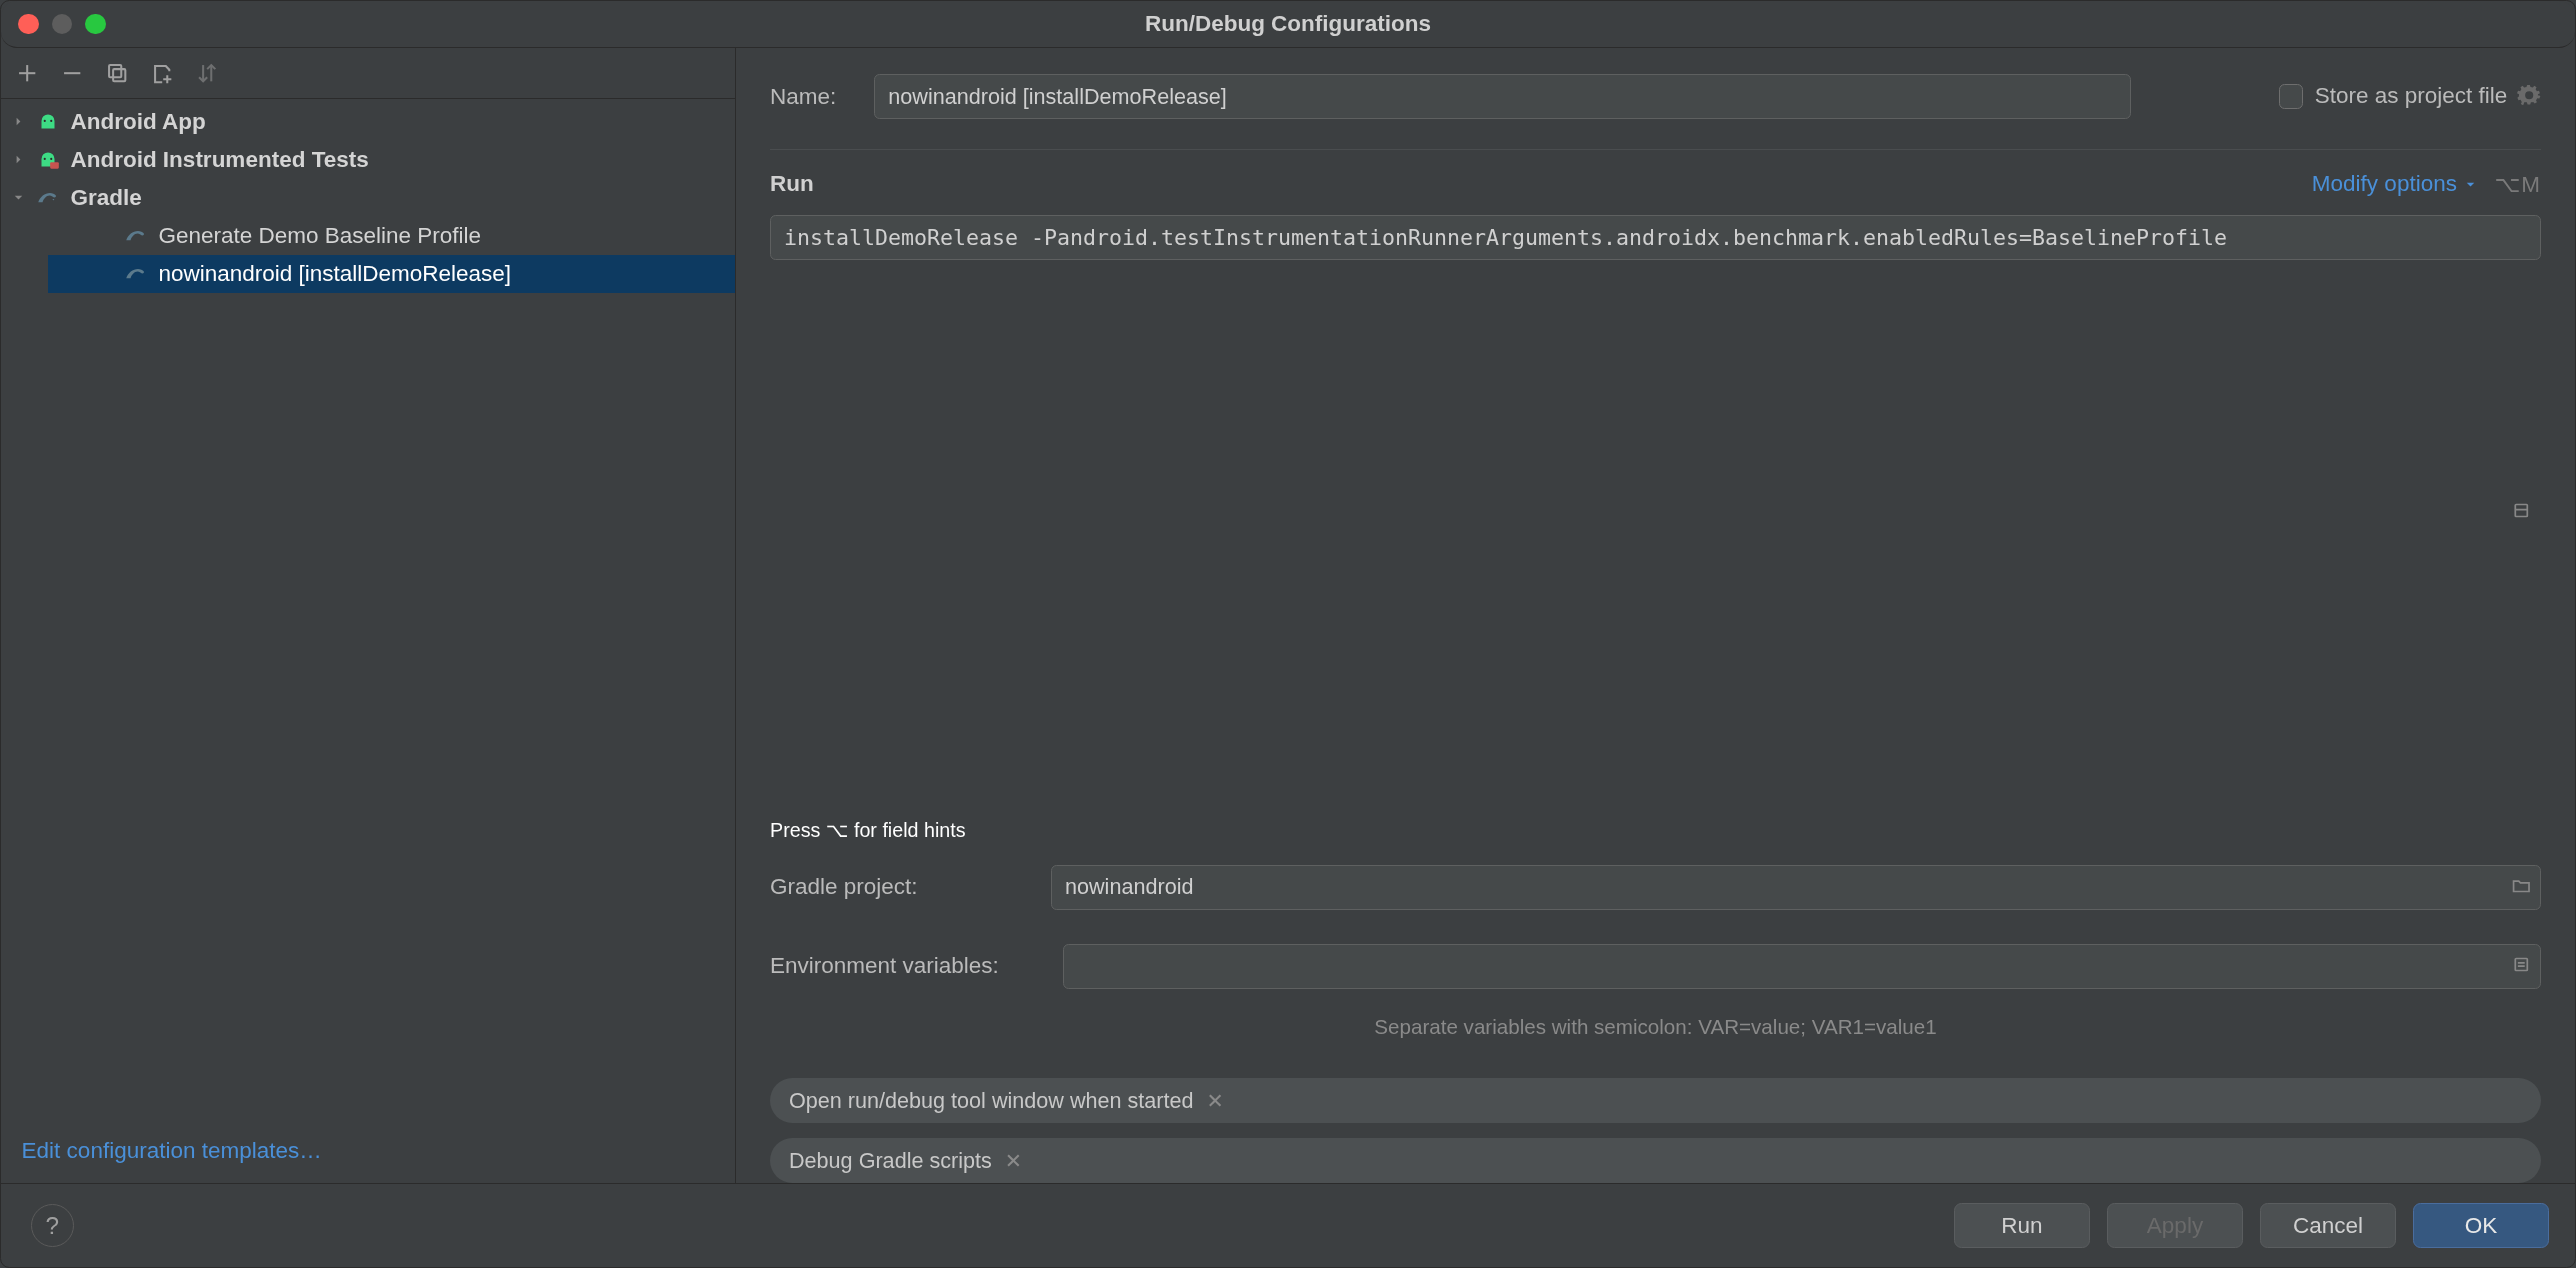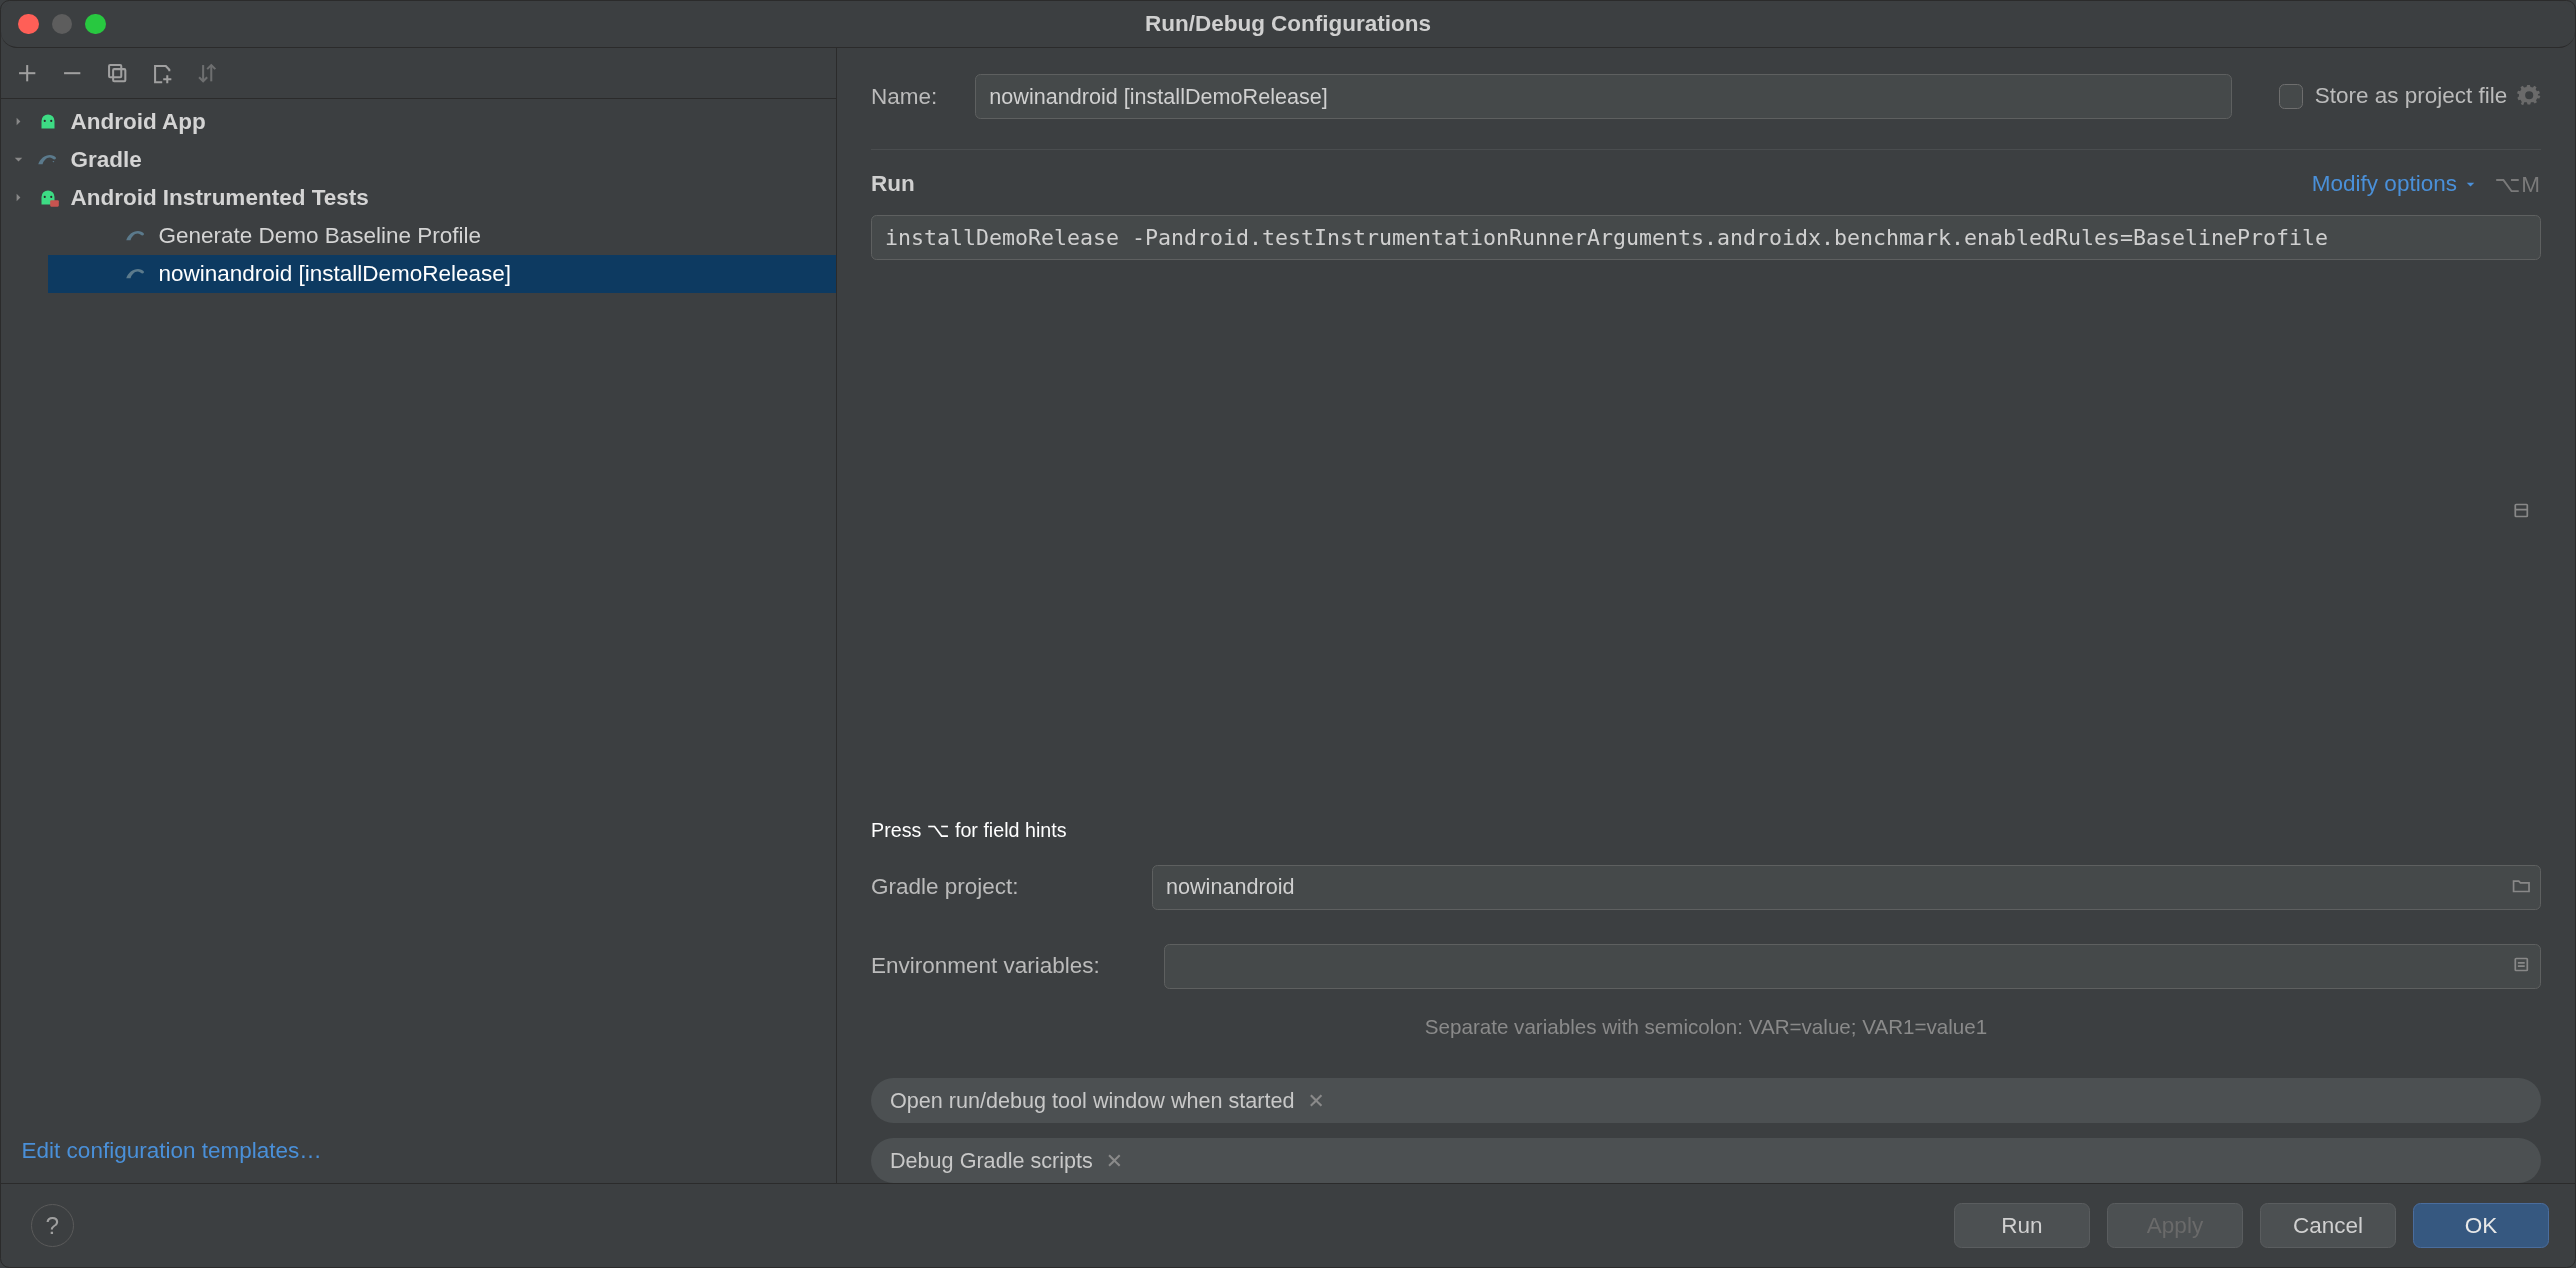--- a/index.html
+++ b/index.html
@@ -6,21 +6,21 @@
   html, body { width: 2576px; height: 1268px; font-family: -apple-system, 'Helvetica Neue', Arial, sans-serif; background: #3c3f41; color: #bbbbbb; overflow: hidden; }
   .window { width: 100%; height: 100%; display: flex; flex-direction: column; background: #3c3f41; border: 0.9px solid #2b2b2b; border-radius: 9.4px; }
   .titlebar { height: 47px; display: flex; align-items: center; position: relative; background: #3c3f41; border-bottom: 0.9px solid #2b2b2b; border-radius: 16px; }
   .traffic { display: flex; gap: 13px; padding-left: 17px; }
   .tl { width: 20.6px; height: 20.6px; border-radius: 50%; }
   .tl.close { background: #ff5f57; }
   .tl.min { background: #5d5d5d; }
   .tl.max { background: #28c840; }
   .title-text { position: absolute; left: 0; right: 0; text-align: center; font-size: 22.5px; font-weight: 600; color: #d0d0d0; pointer-events: none; }
   .body { flex: 1; display: flex; min-height: 0; }
-  .sidebar { width: 836px; border-right: 0.9px solid #2b2b2b; display: flex; flex-direction: column; }
+  .sidebar { width: 735px; border-right: 0.9px solid #2b2b2b; display: flex; flex-direction: column; }
   .toolbar { height: 51px; display: flex; align-items: center; gap: 15px; padding-left: 11.3px; border-bottom: 0.9px solid #2b2b2b; }
   .tool-btn { width: 30px; height: 30px; display: flex; align-items: center; justify-content: center; color: #a0a0a0; cursor: pointer; }
   .tool-btn svg { width: 24.4px; height: 24.4px; }
   .tree { flex: 1; overflow: auto; padding-top: 3.8px; font-size: 22.5px; }
   .tree-row { height: 38px; display: flex; align-items: center; padding-left: 7.5px; cursor: pointer; }
   .tree-row.child { padding-left: 75px; margin-left: 47px; }
   .chevron { width: 19px; height: 19px; display: inline-flex; align-items: center; justify-content: center; margin-right: 7.5px; color: #888; }
   .chevron svg { width: 15px; height: 15px; }
   .tree-icon { width: 26px; height: 26px; margin-right: 9.4px; display: inline-flex; align-items: center; justify-content: center; }
   .tree-label { color: #d4d4d4; }
@@ -117,45 +117,45 @@
                 <path d="M6 18h12v-7a6 6 0 10-12 0v7zM8 7l-1.5-2M16 7l1.5-2"></path>
                 <circle cx="9" cy="11" r="1" fill="#2b2b2b"></circle>
                 <circle cx="15" cy="11" r="1" fill="#2b2b2b"></circle>
               </svg>
             </span>
           <span class="tree-label bold">Android App</span>
         </div>
         <div class="tree-row">
           <span class="chevron">
               <svg viewBox="0 0 16 16" fill="currentColor">
-                <path d="M4 6l4 4 4-4z"></path>
-              </svg>
-            </span>
-          <span class="tree-icon">
-              <svg viewBox="0 0 24 24" fill="#5b7a8c">
-                <path d="M3 16c2-6 8-10 14-8 2 .7 3 2 2 3s-2 0-3-.5C12 8 8 12 7 16H3zm14-3c1 0 1 1 0 1s-1-1 0-1z"></path>
-              </svg>
-            </span>
-          <span class="tree-label bold">Gradle</span>
-        </div>
-        <div class="tree-row">
-          <span class="chevron">
-              <svg viewBox="0 0 16 16" fill="currentColor">
                 <path d="M6 4l4 4-4 4z"></path>
               </svg>
             </span>
           <span class="tree-icon">
               <svg viewBox="0 0 24 24" fill="#3ddc84">
                 <path d="M6 18h12v-7a6 6 0 10-12 0v7z"></path>
                 <circle cx="9" cy="11" r="1" fill="#2b2b2b"></circle>
                 <circle cx="15" cy="11" r="1" fill="#2b2b2b"></circle>
                 <rect x="14" y="14" width="8" height="6" fill="#c75450" rx="1"></rect>
               </svg>
             </span>
           <span class="tree-label bold">Android Instrumented Tests</span>
+        </div>
+        <div class="tree-row">
+          <span class="chevron">
+              <svg viewBox="0 0 16 16" fill="currentColor">
+                <path d="M4 6l4 4 4-4z"></path>
+              </svg>
+            </span>
+          <span class="tree-icon">
+              <svg viewBox="0 0 24 24" fill="#5b7a8c">
+                <path d="M3 16c2-6 8-10 14-8 2 .7 3 2 2 3s-2 0-3-.5C12 8 8 12 7 16H3zm14-3c1 0 1 1 0 1s-1-1 0-1z"></path>
+              </svg>
+            </span>
+          <span class="tree-label bold">Gradle</span>
         </div>
         <div class="tree-row child">
           <span class="tree-icon">
               <svg viewBox="0 0 24 24" fill="#5b7a8c">
                 <path d="M3 16c2-6 8-10 14-8 2 .7 3 2 2 3s-2 0-3-.5C12 8 8 12 7 16H3z"></path>
               </svg>
             </span>
           <span class="tree-label">Generate Demo Baseline Profile</span>
         </div>
         <div class="tree-row child" style="background:#0d3a61">

